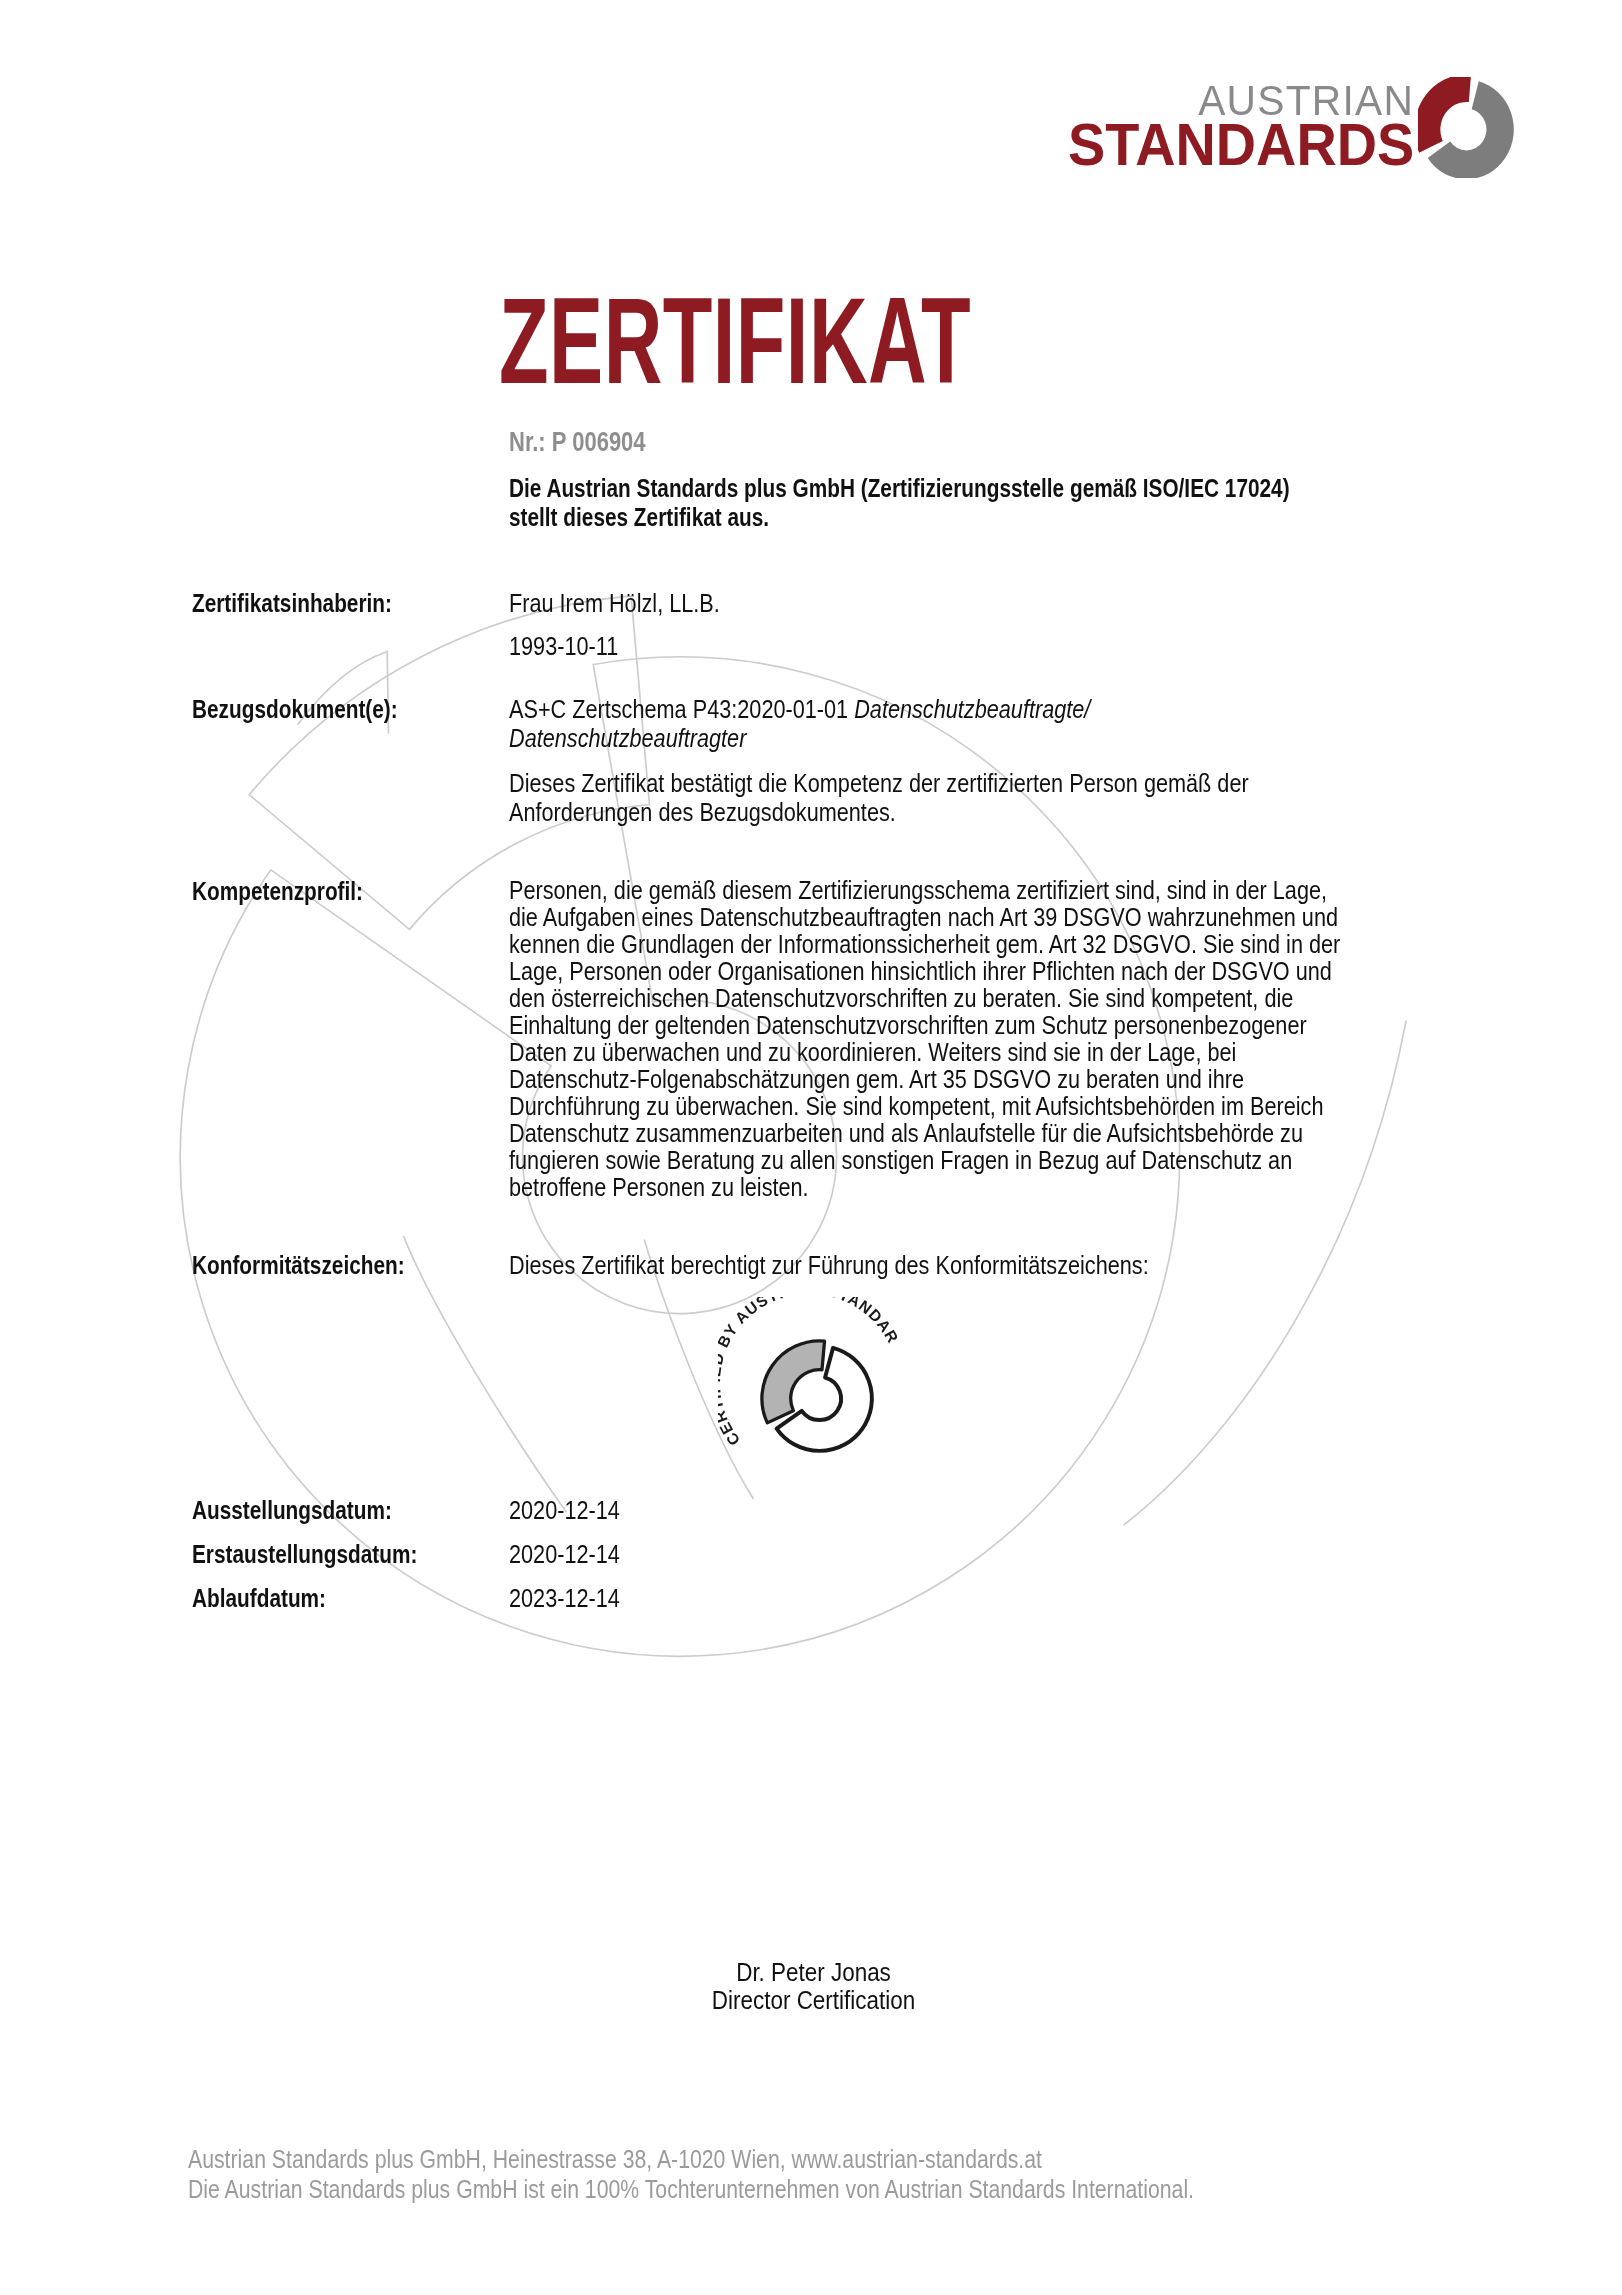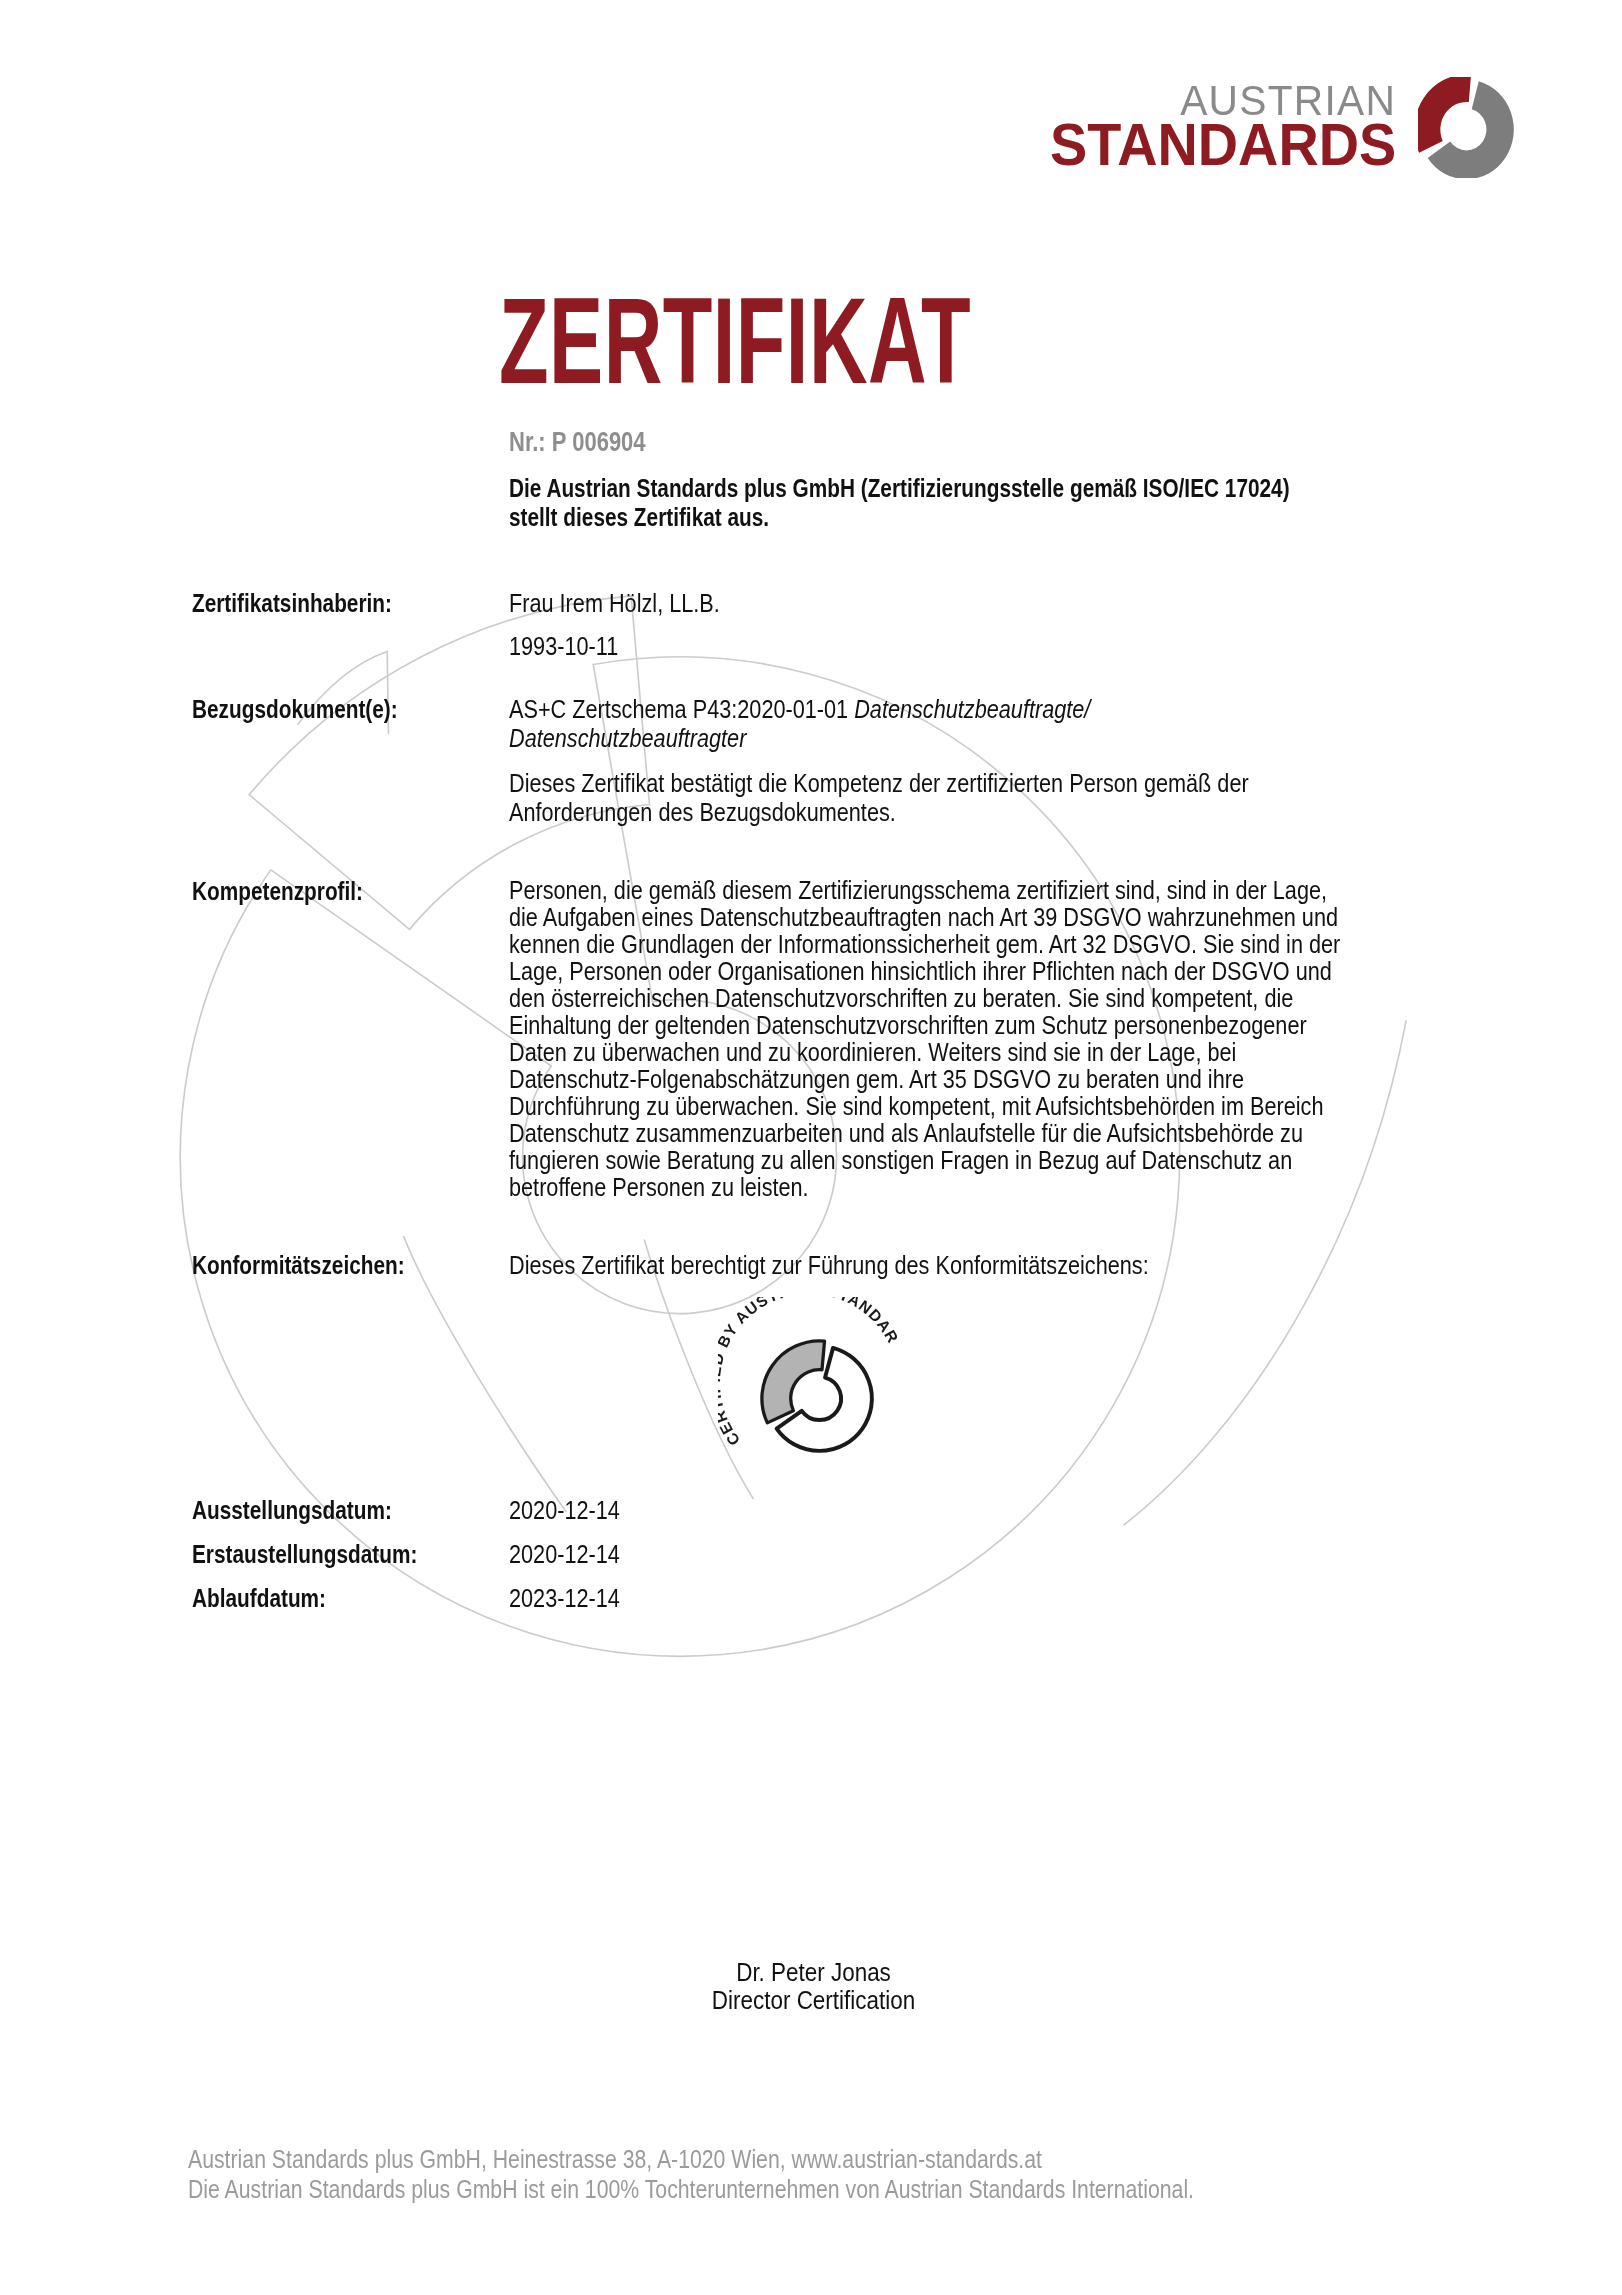--- a/index.html
+++ b/index.html
@@ -10,21 +10,21 @@
     color:#111;
   }
   .wm { position:absolute; left:0; top:0; z-index:0; }
   .content { position:absolute; inset:0; z-index:1; }
 
   .abs { position:absolute; }
   
   .cx  { font-size:25.5px; line-height:29px; transform:scaleX(0.85); transform-origin:0 0; white-space:pre-line; }
   .cxb { font-size:26px; line-height:29px; font-weight:bold; transform:scaleX(0.80); transform-origin:0 0; white-space:pre-line; }
 
-  .brand-text { right:226px; top:80px; text-align:right; color:#8a8a8a; }
+  .brand-text { right:208px; top:80px; text-align:right; color:#8a8a8a; }
   .brand-top    { font-size:42px; letter-spacing:1.3px; line-height:41px; transform:scaleX(0.97); transform-origin:100% 0; }
   .brand-bottom { font-size:60px; font-weight:bold; color:#8d1b21; letter-spacing:0; line-height:47px; transform:scaleX(0.93); transform-origin:100% 0; }
 
   .title {
     left:499px; top:292px; color:#8d1b21; font-weight:bold;
     font-size:123px; line-height:98px; letter-spacing:0.7px;
     transform:scaleX(0.66); transform-origin:0 0; white-space:nowrap;
   }
   .certno { left:509px; top:427px; color:#8e8e8e; font-size:27.5px; }
   .intro  { left:509px; top:474px; }

